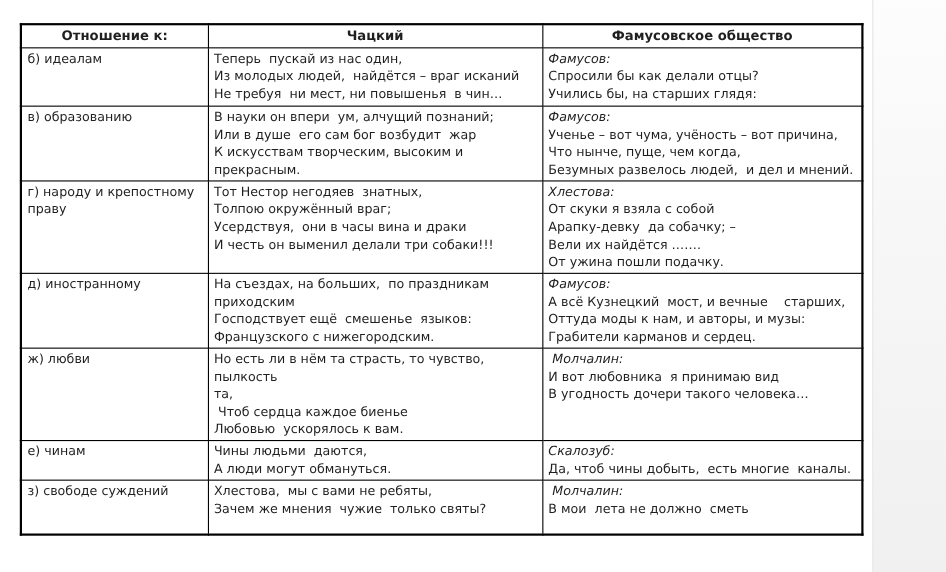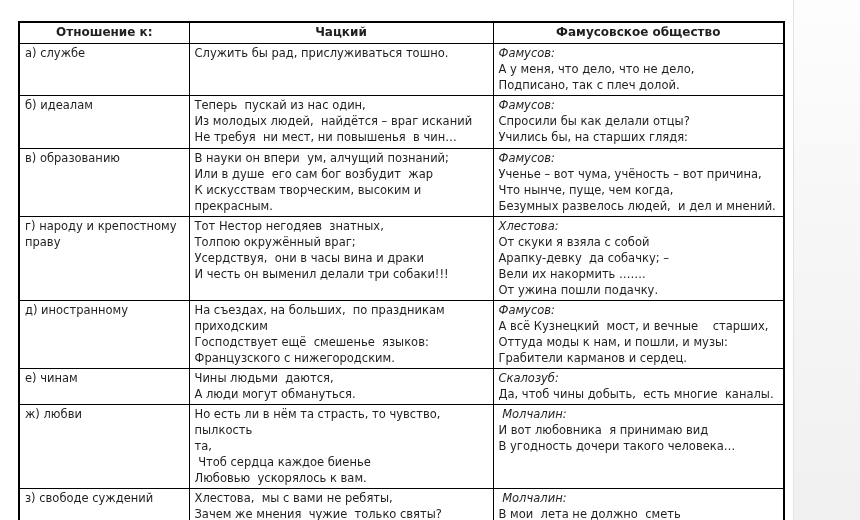--- a/index.html
+++ b/index.html
@@ -67,33 +67,20 @@
       <col style="width:291px">
     </colgroup>
     <thead>
       <tr>
         <th>Отношение к:</th>
         <th>Чацкий</th>
         <th>Фамусовское общество</th>
       </tr>
     </thead>
     <tbody>
-        <tr style="height: 48px;">
-          <td>
-            <div class="line aspect">а) службе</div>
-          </td>
-          <td>
-            <div class="line">Служить бы рад, прислуживаться тошно.</div>
-          </td>
-          <td>
-            <div class="line speaker">Фамусов:</div>
-            <div class="line">А у меня, что дело, что не дело,</div>
-            <div class="line">Подписано, так с плеч долой.</div>
-          </td>
-        </tr>
         <tr style="height: 53px;">
           <td>
             <div class="line aspect">б) идеалам</div>
           </td>
           <td>
             <div class="line">Теперь  пускай из нас один,</div>
             <div class="line">Из молодых людей,  найдётся – враг исканий</div>
             <div class="line">Не требуя  ни мест, ни повышенья  в чин…</div>
           </td>
           <td>
@@ -125,68 +112,68 @@
           <td>
             <div class="line">Тот Нестор негодяев  знатных,</div>
             <div class="line">Толпою окружённый враг;</div>
             <div class="line">Усердствуя,  они в часы вина и драки</div>
             <div class="line">И честь он выменил делали три собаки!!!</div>
           </td>
           <td>
             <div class="line speaker">Хлестова:</div>
             <div class="line">От скуки я взяла с собой</div>
             <div class="line">Арапку-девку  да собачку; –</div>
-            <div class="line">Вели их накормить …….</div>
+            <div class="line">Вели их найдётся …….</div>
             <div class="line">От ужина пошли подачку.</div>
           </td>
         </tr>
         <tr style="height: 68px;">
           <td>
             <div class="line aspect">д) иностранному</div>
           </td>
           <td>
             <div class="line">На съездах, на больших,  по праздникам</div>
             <div class="line">приходским</div>
             <div class="line">Господствует ещё  смешенье  языков:</div>
             <div class="line">Французского с нижегородским.</div>
           </td>
           <td>
             <div class="line speaker">Фамусов:</div>
             <div class="line">А всё Кузнецкий  мост, и вечные    старших,</div>
-            <div class="line">Оттуда моды к нам, и пошли, и музы:</div>
+            <div class="line">Оттуда моды к нам, и авторы, и музы:</div>
             <div class="line">Грабители карманов и сердец.</div>
-          </td>
-        </tr>
-        <tr style="height: 34px;">
-          <td>
-            <div class="line aspect">е) чинам</div>
-          </td>
-          <td>
-            <div class="line">Чины людьми  даются,</div>
-            <div class="line">А люди могут обмануться.</div>
-          </td>
-          <td>
-            <div class="line speaker">Скалозуб:</div>
-            <div class="line">Да, чтоб чины добыть,  есть многие  каналы.</div>
           </td>
         </tr>
         <tr style="height: 63px;">
           <td>
             <div class="line aspect">ж) любви</div>
           </td>
           <td>
             <div class="line">Но есть ли в нём та страсть, то чувство, пылкость</div>
             <div class="line">та,</div>
             <div class="line"> Чтоб сердца каждое биенье</div>
             <div class="line">Любовью  ускорялось к вам.</div>
           </td>
           <td>
             <div class="line speaker"> Молчалин:</div>
             <div class="line">И вот любовника  я принимаю вид</div>
             <div class="line">В угодность дочери такого человека…</div>
+          </td>
+        </tr>
+        <tr style="height: 34px;">
+          <td>
+            <div class="line aspect">е) чинам</div>
+          </td>
+          <td>
+            <div class="line">Чины людьми  даются,</div>
+            <div class="line">А люди могут обмануться.</div>
+          </td>
+          <td>
+            <div class="line speaker">Скалозуб:</div>
+            <div class="line">Да, чтоб чины добыть,  есть многие  каналы.</div>
           </td>
         </tr>
         <tr style="height: 49px;">
           <td>
             <div class="line aspect">з) свободе суждений</div>
           </td>
           <td>
             <div class="line">Хлестова,  мы с вами не ребяты,</div>
             <div class="line">Зачем же мнения  чужие  только святы?</div>
           </td>

